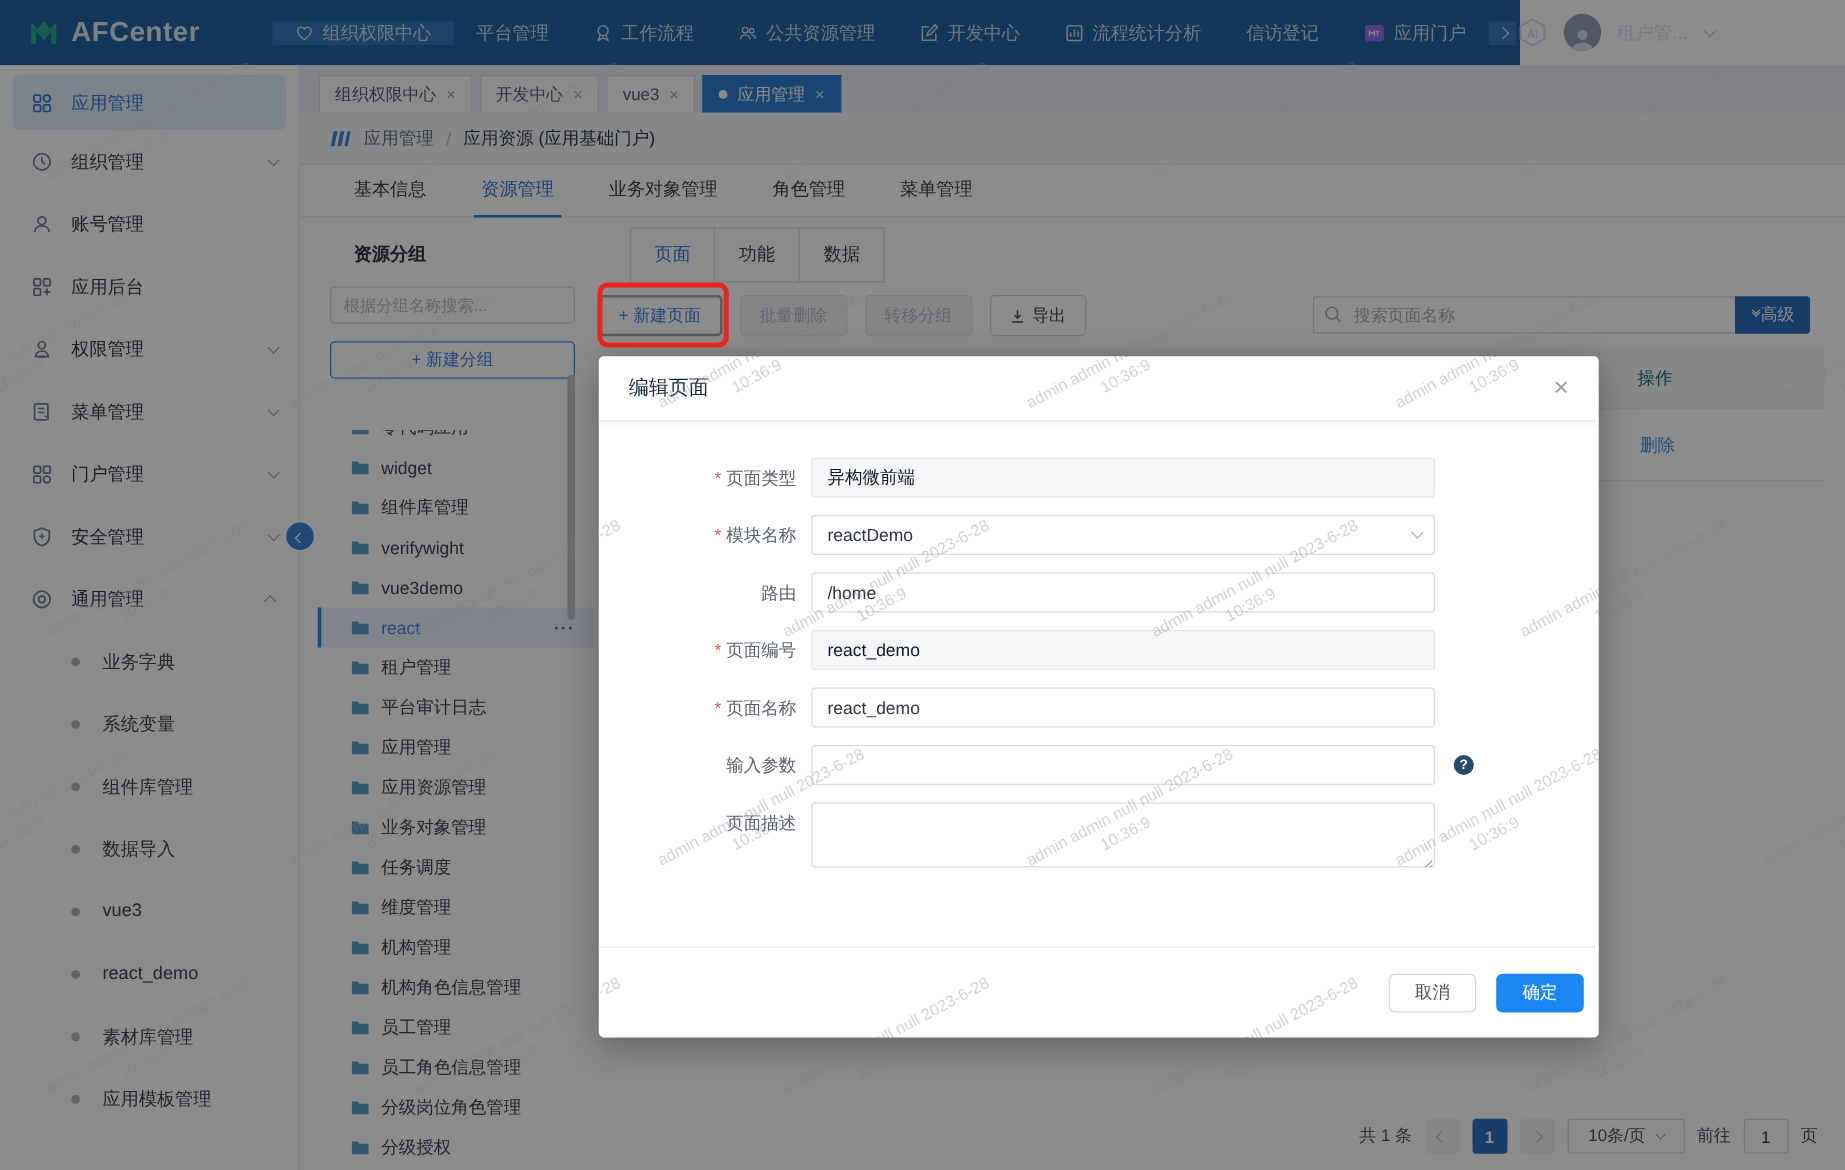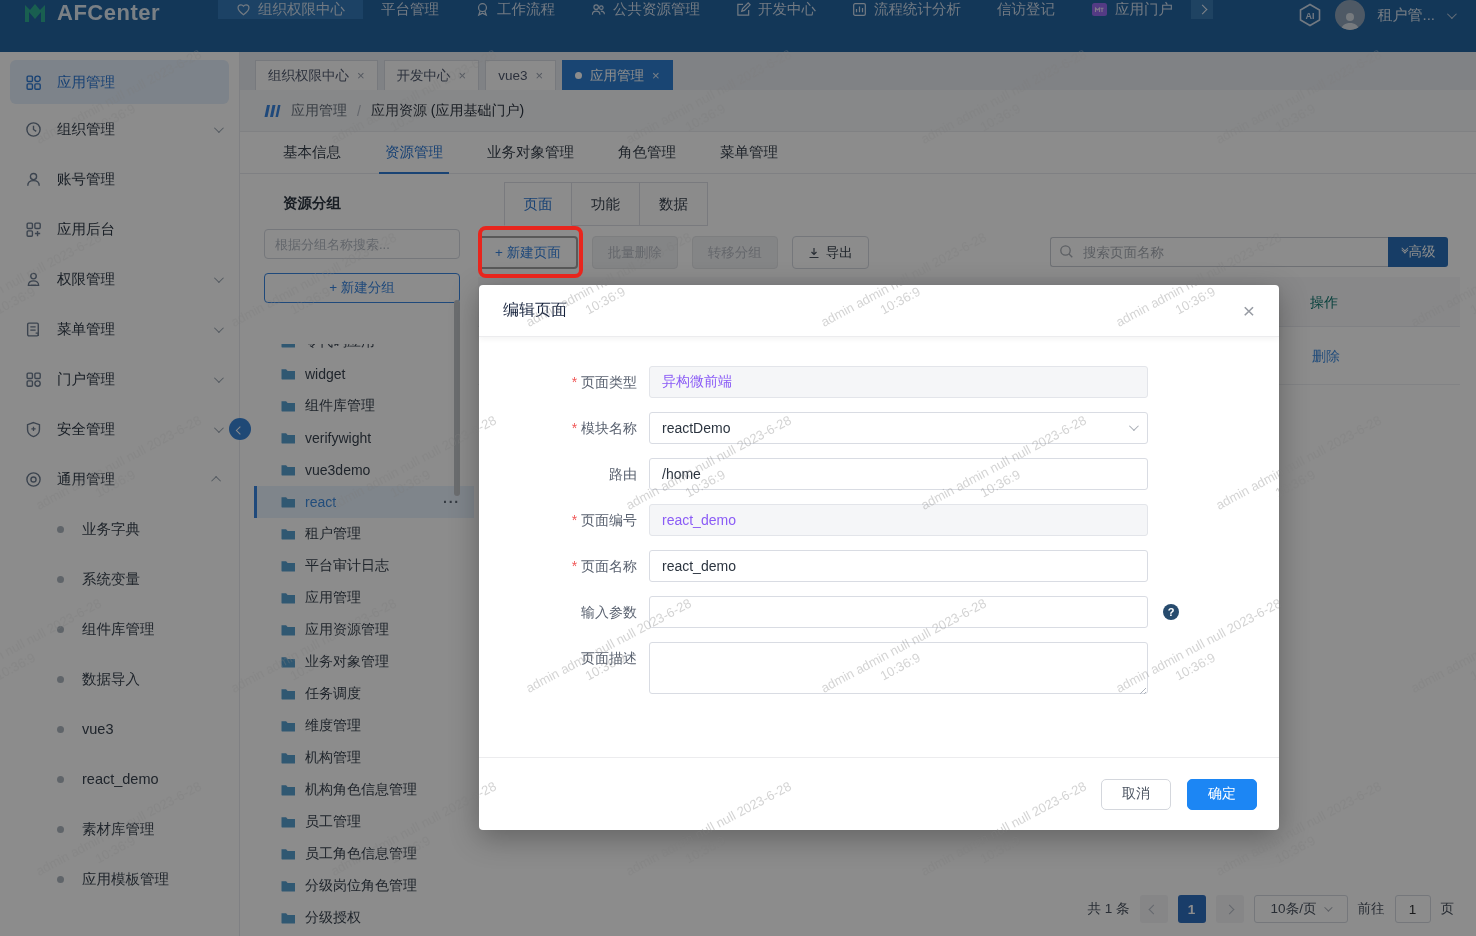--- a/index.html
+++ b/index.html
@@ -7,21 +7,21 @@
   body { position:relative; font-family:"Liberation Sans","DejaVu Sans",sans-serif; font-size:14px; color:#303133; background:#fff; }
 
   
   .chev { display:inline-block; width:7px; height:7px; border-right:1.5px solid currentColor; border-bottom:1.5px solid currentColor; }
   .chev.down { transform:rotate(45deg) translateY(-2px); }
   .chev.up { transform:rotate(-135deg) translateY(-2px); }
   .chev.left { transform:rotate(135deg); }
   .chev.right { transform:rotate(-45deg); }
 
   
-  .navbar { position:absolute; left:0; top:0; width:1476px; height:52px; background:#2364a0; display:flex; align-items:flex-start; z-index:5; }
+  .navbar { position:absolute; left:0; top:0; width:1216px; height:52px; background:#2364a0; display:flex; align-items:center; z-index:5; }
   .logo { display:flex; align-items:center; gap:9px; padding:0 0 0 22px; width:218px; flex:none; cursor:pointer; }
   .logo-text { font-size:22px; font-weight:bold; color:#dfe9f2; letter-spacing:.5px; }
   .nav-menu { display:flex; align-items:stretch; flex:none; }
   .nav-item { display:flex; align-items:center; gap:7px; padding:0 18px; color:#cfdded; font-size:14.5px; cursor:pointer; white-space:nowrap; }
   .nav-item.active { background:#3379b8; }
   .nav-item svg { flex:none; }
   .nav-more { width:22px; display:flex; align-items:center; justify-content:center; background:#3a7ab3; color:#e8f1fa; cursor:pointer; }
   .nav-right { margin-left:auto; display:flex; align-items:center; gap:12px; padding-right:22px; color:#cfdded; }
   .ai-badge { display:flex; align-items:center; cursor:pointer; }
   .avatar { width:30px; height:30px; border-radius:50%; background:#8fa3b8; display:flex; align-items:flex-end; justify-content:center; overflow:hidden; cursor:pointer; }
@@ -109,26 +109,26 @@
   .modal { position:absolute; left:479px; top:285px; width:800px; height:545px; background:#fff; border-radius:4px; box-shadow:0 8px 30px rgba(0,0,0,.3); z-index:60; }
   .modal-header { height:52px; border-bottom:1px solid #ececee; box-shadow:0 2px 6px rgba(0,0,0,.05); display:flex; align-items:center; padding:0 24px; }
   .modal-title { font-size:16px; color:#17233d; font-weight:500; }
   .modal-close { margin-left:auto; font-size:21px; color:#979ba3; cursor:pointer; line-height:1; }
   .modal-body { padding-top:29px; }
   .frow { display:flex; align-items:flex-start; margin-bottom:14px; }
   .flabel { width:158px; flex:none; text-align:right; line-height:32px; color:#5a6270; font-size:14px; }
   .req::before { content:"* "; color:#f05656; }
   .fctrl { margin-left:12px; width:499px; position:relative; }
   .finput { width:100%; height:32px; border:1px solid #d9dce3; border-radius:3px; padding:0 12px; font-size:14px; color:#2c3540; background:#fff; font-family:inherit; }
-  .finput:disabled { background:#f5f6f8; color:#8b5cf6; border-color:#e3e5ea; }
+  .finput:disabled { background:#f5f6f8; color:#0f172a; border-color:#e3e5ea; }
   .fselect-caret { position:absolute; right:12px; top:12px; color:#a8adb5; }
   .ftextarea { width:100%; height:52px; border:1px solid #d9dce3; border-radius:3px; padding:6px 12px; font-size:14px; color:#2c3540; resize:none; font-family:inherit; }
   .resize-grip { position:absolute; right:2px; bottom:3px; width:9px; height:9px; background:repeating-linear-gradient(135deg, transparent 0 2px, #aeb4bd 2px 3px); clip-path:polygon(100% 0, 100% 100%, 0 100%); }
   .help-icon { position:absolute; right:-31px; top:8px; width:16px; height:16px; border-radius:50%; background:#274b6d; color:#fff; font-size:11px; font-weight:bold; display:flex; align-items:center; justify-content:center; cursor:pointer; }
-  .modal-footer { position:absolute; left:0; right:0; bottom:0; height:73px; border-top:1px solid #ececee; display:flex; align-items:center; justify-content:flex-end; gap:16px; padding-right:22px; }
+  .modal-footer { position:absolute; left:0; right:0; bottom:0; height:73px; border-top:1px solid #ececee; display:flex; align-items:center; justify-content:flex-end; gap:16px; padding-right:12px; }
   .mbtn { height:31px; padding:0 20px; border-radius:5px; font-size:14px; cursor:pointer; font-family:inherit; }
   .mbtn-cancel { background:#fff; border:1px solid #d4d7dd; color:#4a5360; }
   .mbtn-confirm { background:#1c86f4; border:1px solid #1c86f4; color:#fff; }
 
   
   .annotation-box { position:absolute; left:478px; top:226px; width:105px; height:52px; border:4px solid #e8251d; border-radius:8px; z-index:70; pointer-events:none; }
   .wm-layer { position:absolute; inset:0; z-index:80; pointer-events:none; overflow:hidden; }
   .wm-tile { position:absolute; transform:rotate(-28deg); color:rgba(125,125,125,0.34); font-size:13px; white-space:nowrap; }
   .wm-tile .l2 { display:block; margin:2px 0 0 58px; }
 </style>

